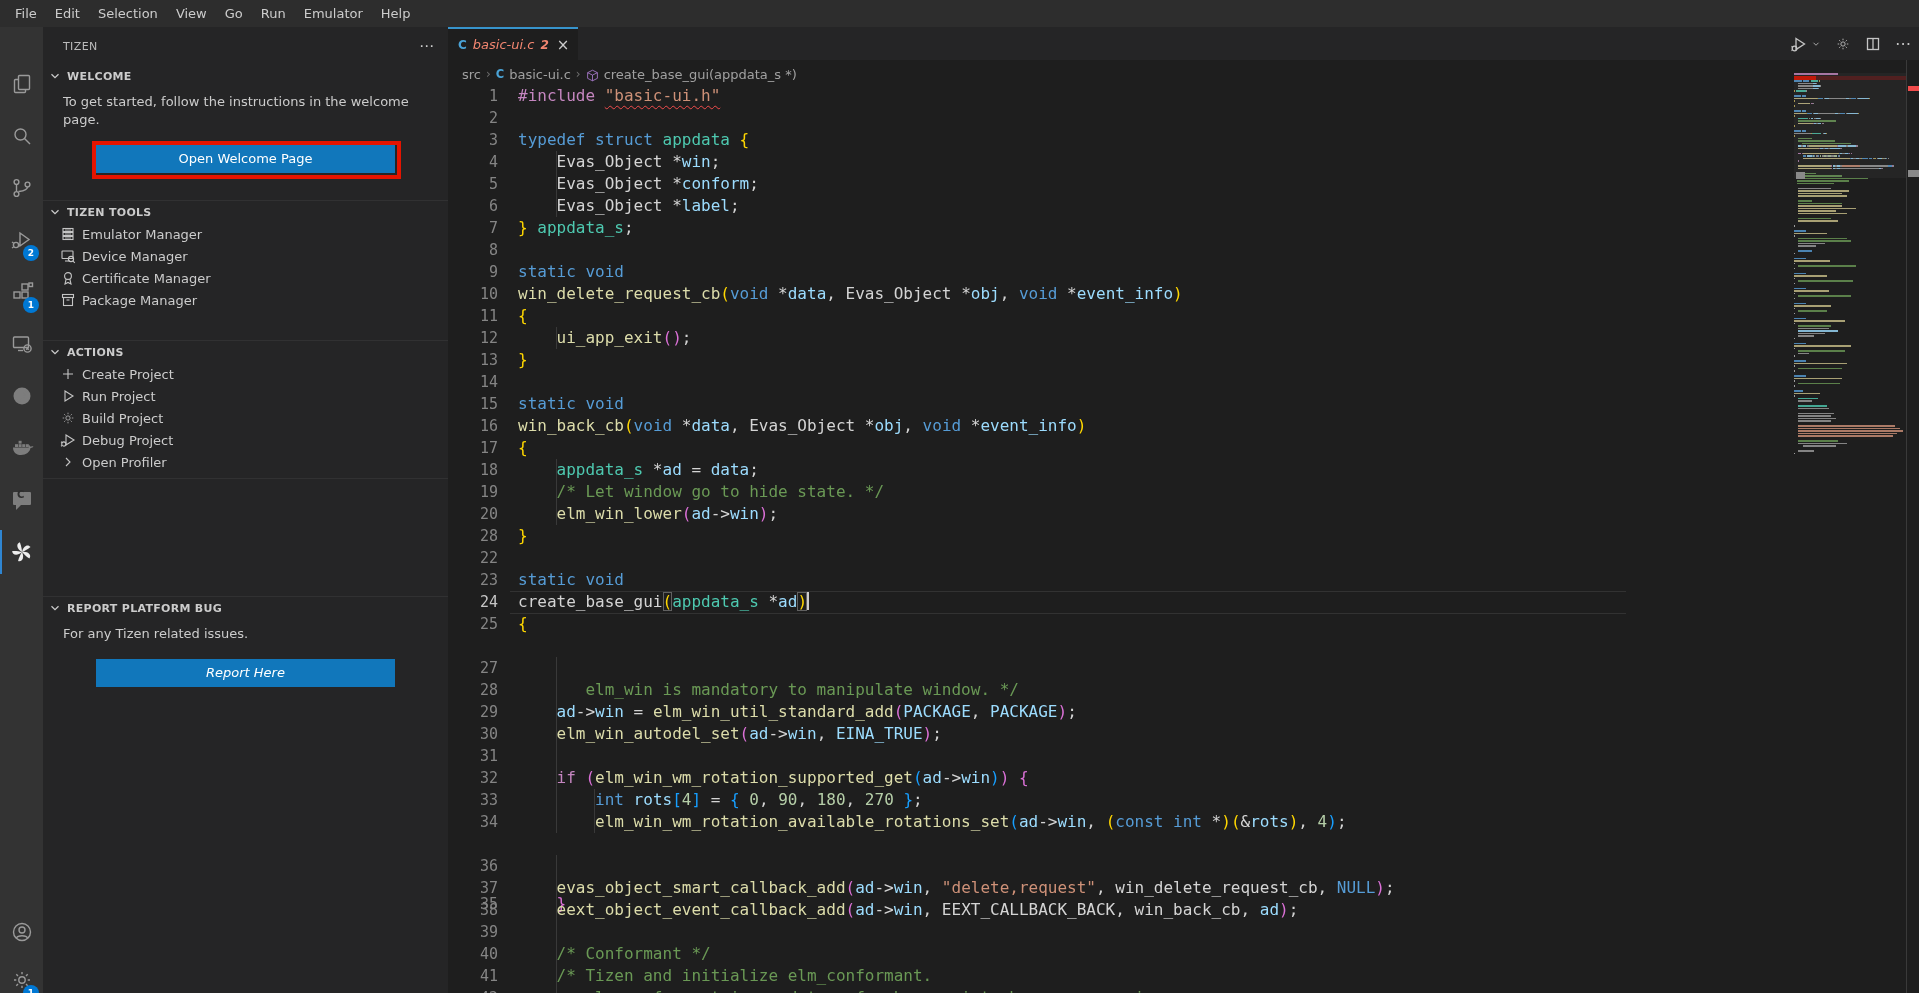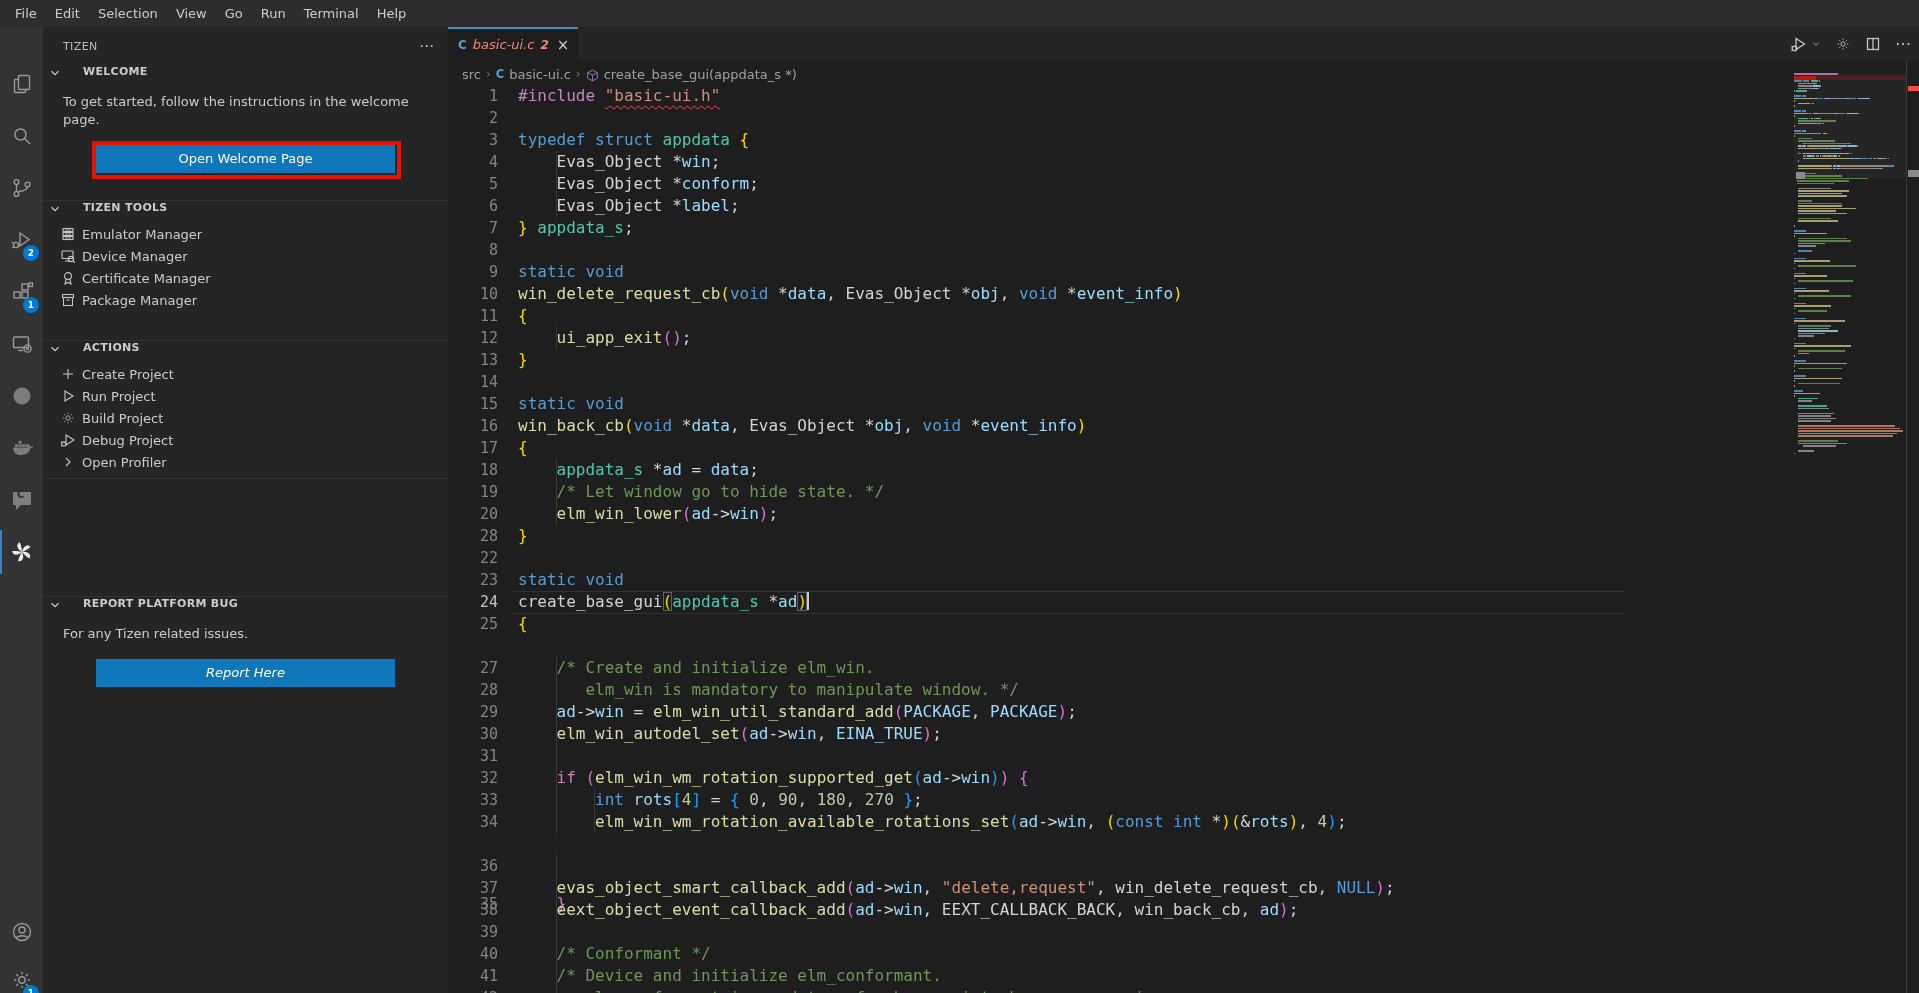--- a/index.html
+++ b/index.html
@@ -20,21 +20,21 @@
   .ab-item.active svg { stroke:none; fill:#ededed; }
   .ab-item.active::before { content:""; position:absolute; left:0; top:3px; width:2px; height:44px; background:#2f86d2; }
   .ab-badge { position:absolute; right:4px; bottom:4px; min-width:16px; height:16px; border-radius:8px; background:#0078d4;
               color:#ffffff; font-size:9px; font-weight:bold; text-align:center; line-height:16px; }
 
   
   #sidebar { position:absolute; left:43px; top:27px; width:405px; height:966px; background:#252526; z-index:10; color:#cccccc; }
   #sidebar-title-row { height:38px; display:flex; align-items:center; justify-content:space-between; padding:0 14px 0 20px; }
   #sidebar-title { font-size:11px; color:#bbbbbb; letter-spacing:0.4px; }
   #sidebar-more { color:#cccccc; font-size:15px; cursor:pointer; }
-  .section-header { height:22px; display:flex; align-items:flex-start; gap:20px; padding-left:4px; cursor:pointer; }
+  .section-header { height:22px; display:flex; align-items:center; gap:4px; padding-left:4px; cursor:pointer; }
   .section-header .chev { width:16px; height:16px; display:flex; align-items:center; justify-content:center; }
   .section-header .chev svg { stroke:#cccccc; fill:none; stroke-width:1.4; }
   .section-label { font-size:11px; font-weight:bold; color:#cccccc; letter-spacing:0.3px; }
   .section-desc { font-size:13px; color:#cccccc; line-height:18px; margin:6px 16px 0 20px; width:348px; }
   .vs-button { display:block; height:28px; background:#1177bb; color:#ffffff; font-size:13px; border:none;
                width:299px; text-align:center; line-height:28px; cursor:pointer; font-family:inherit; }
   #welcome-highlight { margin:12px 0 0 49px; width:309px; height:38px; border:4px solid #e51400; }
   .divider { height:1px; background:#3c3c3c; opacity:0.55; }
   .tree-row { height:22px; display:flex; align-items:center; gap:6px; padding-left:17px; cursor:pointer; }
   .tree-row svg { stroke:#c5c5c5; fill:none; stroke-width:1.1; }
@@ -213,21 +213,21 @@
 
 <div id="app">
 
   <div id="titlebar">
       <span class="menu-item">File</span>
       <span class="menu-item">Edit</span>
       <span class="menu-item">Selection</span>
       <span class="menu-item">View</span>
       <span class="menu-item">Go</span>
       <span class="menu-item">Run</span>
-      <span class="menu-item">Terminal</span>
+      <span class="menu-item">Emulator</span>
       <span class="menu-item">Help</span>
     </div>
 
   <div id="activitybar">
       <div class="ab-item" style="top: 32px;">
         <svg width="24" height="24">
           <use href="#i-files"></use>
         </svg>
       </div>
       <div class="ab-item" style="top: 84px;">
@@ -464,35 +464,35 @@
       <div class="line" style="top: 327px;"><span class="num">16</span><span class="txt"><span class="tk-f">win_back_cb</span><span class="tk-b1">(</span><span class="tk-k">void</span><span class="tk-d"> *</span><span class="tk-v">data</span><span class="tk-d">, Evas_Object *</span><span class="tk-v">obj</span><span class="tk-d">, </span><span class="tk-k">void</span><span class="tk-d"> *</span><span class="tk-v">event_info</span><span class="tk-b1">)</span></span></div>
       <div class="line" style="top: 349px;"><span class="num">17</span><span class="txt"><span class="tk-b1">{</span></span></div>
       <div class="line" style="top: 371px;"><span class="num">18</span><div class="guide" style="left: 107.52px;"></div><span class="txt"><span class="tk-d">    </span><span class="tk-t">appdata_s</span><span class="tk-d"> *</span><span class="tk-v">ad</span><span class="tk-d"> = </span><span class="tk-v">data</span><span class="tk-d">;</span></span></div>
       <div class="line" style="top: 393px;"><span class="num">19</span><div class="guide" style="left: 107.52px;"></div><span class="txt"><span class="tk-m">    /* Let window go to hide state. */</span></span></div>
       <div class="line" style="top: 415px;"><span class="num">20</span><div class="guide" style="left: 107.52px;"></div><span class="txt"><span class="tk-d">    </span><span class="tk-f">elm_win_lower</span><span class="tk-b2">(</span><span class="tk-v">ad</span><span class="tk-d">-&gt;</span><span class="tk-v">win</span><span class="tk-b2">)</span><span class="tk-d">;</span></span></div>
       <div class="line" style="top: 437px;"><span class="num">28</span><span class="txt"><span class="tk-b1">}</span></span></div>
       <div class="line" style="top: 459px;"><span class="num">22</span><span class="txt"></span></div>
       <div class="line" style="top: 481px;"><span class="num">23</span><span class="txt"><span class="tk-k">static</span><span class="tk-d"> </span><span class="tk-k">void</span></span></div>
       <div class="line" style="top: 503px;"><span class="num cur">24</span><span class="txt"><span class="tk-d">create_base_gui</span><span class="tk-bm">(</span><span class="tk-t">appdata_s</span><span class="tk-d"> *</span><span class="tk-v">ad</span><span class="tk-bm">)</span><span id="cursor"></span></span></div>
       <div class="line" style="top: 525px;"><span class="num">25</span><span class="txt"><span class="tk-b1">{</span></span></div>
-      <div class="line" style="top: 569px;"><span class="num">27</span><div class="guide" style="left: 107.52px;"></div><span class="txt"><span class="tk-m">    /* Create and initialize elm_win.</span></span></div>
+      <div class="line" style="top: 569px;"><span class="num">27</span><div class="guide" style="left: 107.52px;"></div></div>
       <div class="line" style="top: 591px;"><span class="num">28</span><div class="guide" style="left: 107.52px;"></div><span class="txt"><span class="tk-m">       elm_win is mandatory to manipulate window. */</span></span></div>
       <div class="line" style="top: 613px;"><span class="num">29</span><div class="guide" style="left: 107.52px;"></div><span class="txt"><span class="tk-d">    </span><span class="tk-v">ad</span><span class="tk-d">-&gt;</span><span class="tk-v">win</span><span class="tk-d"> = </span><span class="tk-f">elm_win_util_standard_add</span><span class="tk-b2">(</span><span class="tk-v">PACKAGE</span><span class="tk-d">, </span><span class="tk-v">PACKAGE</span><span class="tk-b2">)</span><span class="tk-d">;</span></span></div>
       <div class="line" style="top: 635px;"><span class="num">30</span><div class="guide" style="left: 107.52px;"></div><span class="txt"><span class="tk-d">    </span><span class="tk-f">elm_win_autodel_set</span><span class="tk-b2">(</span><span class="tk-v">ad</span><span class="tk-d">-&gt;</span><span class="tk-v">win</span><span class="tk-d">, </span><span class="tk-v">EINA_TRUE</span><span class="tk-b2">)</span><span class="tk-d">;</span></span></div>
       <div class="line" style="top: 657px;"><span class="num">31</span><div class="guide" style="left: 107.52px;"></div><span class="txt"></span></div>
       <div class="line" style="top: 679px;"><span class="num">32</span><div class="guide" style="left: 107.52px;"></div><span class="txt"><span class="tk-d">    </span><span class="tk-c">if</span><span class="tk-d"> </span><span class="tk-b2">(</span><span class="tk-f">elm_win_wm_rotation_supported_get</span><span class="tk-b3">(</span><span class="tk-v">ad</span><span class="tk-d">-&gt;</span><span class="tk-v">win</span><span class="tk-b3">)</span><span class="tk-b2">)</span><span class="tk-d"> </span><span class="tk-b2">{</span></span></div>
       <div class="line" style="top: 701px;"><span class="num">33</span><div class="guide" style="left: 107.52px;"></div><div class="guide" style="left: 146.04px;"></div><span class="txt"><span class="tk-d">        </span><span class="tk-k">int</span><span class="tk-d"> </span><span class="tk-v">rots</span><span class="tk-b3">[</span><span class="tk-n">4</span><span class="tk-b3">]</span><span class="tk-d"> = </span><span class="tk-b3">{</span><span class="tk-d"> </span><span class="tk-n">0</span><span class="tk-d">, </span><span class="tk-n">90</span><span class="tk-d">, </span><span class="tk-n">180</span><span class="tk-d">, </span><span class="tk-n">270</span><span class="tk-d"> </span><span class="tk-b3">}</span><span class="tk-d">;</span></span></div>
       <div class="line" style="top: 723px;"><span class="num">34</span><div class="guide" style="left: 107.52px;"></div><div class="guide" style="left: 146.04px;"></div><span class="txt"><span class="tk-d">        </span><span class="tk-f">elm_win_wm_rotation_available_rotations_set</span><span class="tk-b3">(</span><span class="tk-v">ad</span><span class="tk-d">-&gt;</span><span class="tk-v">win</span><span class="tk-d">, </span><span class="tk-b1">(</span><span class="tk-k">const</span><span class="tk-d"> </span><span class="tk-k">int</span><span class="tk-d"> *</span><span class="tk-b1">)</span><span class="tk-b1">(</span><span class="tk-d">&amp;</span><span class="tk-v">rots</span><span class="tk-b1">)</span><span class="tk-d">, </span><span class="tk-n">4</span><span class="tk-b3">)</span><span class="tk-d">;</span></span></div>
       <div class="line" style="top: 785px; margin-top: 20px;"><span class="num">35</span><div class="guide" style="left: 107.52px;"></div><span class="txt"><span class="tk-d">    </span><span class="tk-b2">}</span></span></div>
       <div class="line" style="top: 767px;"><span class="num">36</span><div class="guide" style="left: 107.52px;"></div><span class="txt"></span></div>
       <div class="line" style="top: 789px;"><span class="num">37</span><div class="guide" style="left: 107.52px;"></div><span class="txt"><span class="tk-d">    </span><span class="tk-f">evas_object_smart_callback_add</span><span class="tk-b2">(</span><span class="tk-v">ad</span><span class="tk-d">-&gt;</span><span class="tk-v">win</span><span class="tk-d">, </span><span class="tk-s">"delete,request"</span><span class="tk-d">, win_delete_request_cb, </span><span class="tk-k">NULL</span><span class="tk-b2">)</span><span class="tk-d">;</span></span></div>
       <div class="line" style="top: 811px;"><span class="num">38</span><div class="guide" style="left: 107.52px;"></div><span class="txt"><span class="tk-d">    </span><span class="tk-f">eext_object_event_callback_add</span><span class="tk-b2">(</span><span class="tk-v">ad</span><span class="tk-d">-&gt;</span><span class="tk-v">win</span><span class="tk-d">, EEXT_CALLBACK_BACK, win_back_cb, </span><span class="tk-v">ad</span><span class="tk-b2">)</span><span class="tk-d">;</span></span></div>
       <div class="line" style="top: 833px;"><span class="num">39</span><div class="guide" style="left: 107.52px;"></div><span class="txt"></span></div>
       <div class="line" style="top: 855px;"><span class="num">40</span><div class="guide" style="left: 107.52px;"></div><span class="txt"><span class="tk-m">    /* Conformant */</span></span></div>
-      <div class="line" style="top: 877px;"><span class="num">41</span><div class="guide" style="left: 107.52px;"></div><span class="txt"><span class="tk-m">    /* Device and initialize elm_conformant.</span></span></div>
+      <div class="line" style="top: 877px;"><span class="num">41</span><div class="guide" style="left: 107.52px;"></div><span class="txt"><span class="tk-m">    /* Tizen and initialize elm_conformant.</span></span></div>
       <div class="line" style="top: 899px;"><span class="num">42</span><div class="guide" style="left: 107.52px;"></div><span class="txt"><span class="tk-m">       elm_conformant is mandatory for base gui to have proper size</span></span></div>
     </div>
 
   <div id="minimap">
       <div class="mm-bar" style="left: 0px; top: 0px; width: 44px; background: rgb(197, 134, 192); opacity: 0.8;"></div>
       <div class="mm-bar" style="left: 0px; top: 2.5px; width: 22px; height: 4px; background: rgb(190, 17, 0); opacity: 1;"></div>
       <div class="mm-bar" style="left: 22px; top: 2.5px; width: 90px; height: 4px; background: rgb(75, 24, 24); opacity: 1;"></div>
       <div class="mm-bar" style="left: 0px; top: 7px; width: 7.7px; background: rgb(86, 156, 214); opacity: 0.8;"></div>
       <div class="mm-bar" style="left: 8.8px; top: 7px; width: 6.6px; background: rgb(86, 156, 214); opacity: 0.8;"></div>
       <div class="mm-bar" style="left: 16.5px; top: 7px; width: 7.7px; background: rgb(78, 201, 176); opacity: 0.8;"></div>

